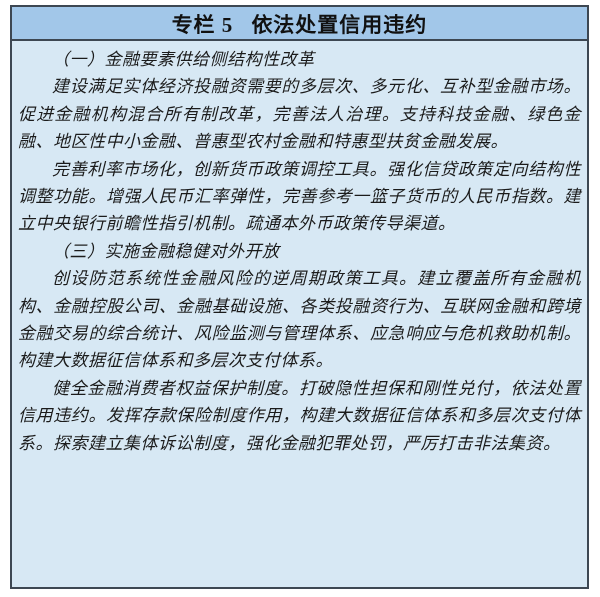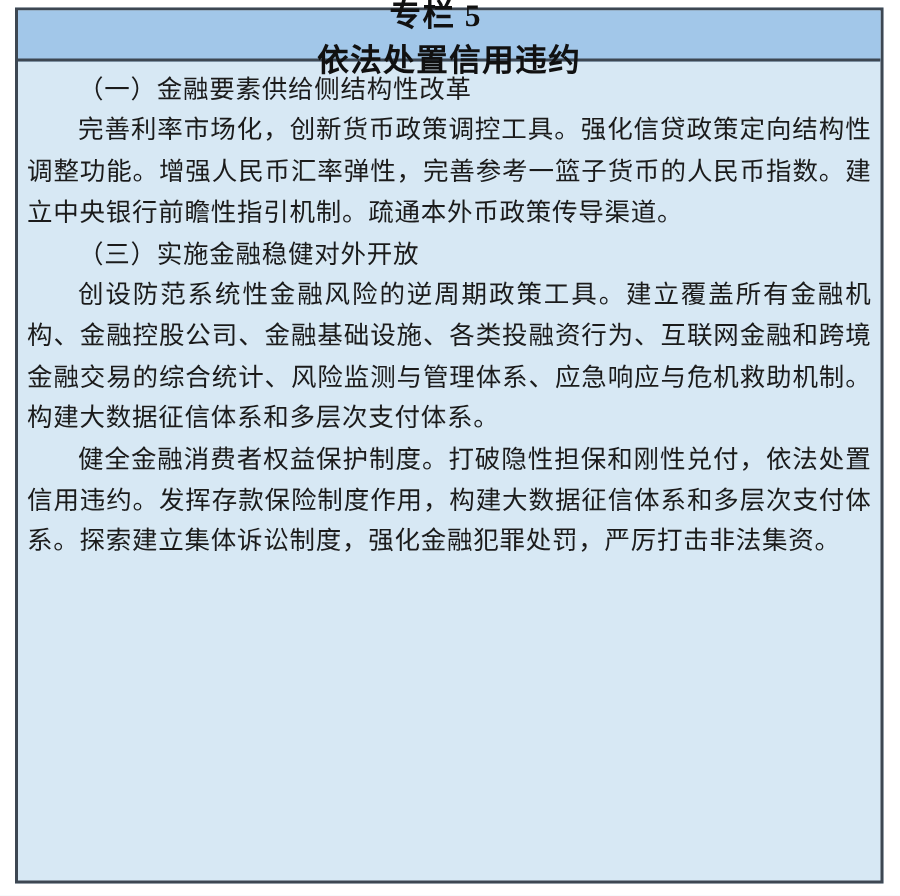--- a/index.html
+++ b/index.html
@@ -31,55 +31,56 @@
     height: 32px;
     background: #a2c7e9;
     border-bottom: 2px solid #3d4752;
     display: flex;
     align-items: center;
     justify-content: center;
     font-weight: bold;
     font-size: 21px;
     color: #111111;
     letter-spacing: 1px;
-    flex-direction: column;
   }
   .panel-header .hdr-label {
     margin-right: 18px;
   }
   .panel-body {
     padding: 5px 6px 2px 6px;
     color: #1b1b1b;
     font-size: 17px;
     line-height: 27.4px;
   }
   .panel-body p {
     margin: 0;
     text-indent: 2em;
     text-align: justify;
     text-justify: inter-character;
     letter-spacing: 0.5px;
+    font-style: italic;
   }
   .sec-heading {
     
   }
 </style>
 </head>
 <body>
 
 <div class="stage">
   <div class="panel">
 
     <div class="panel-header">
       <span class="hdr-label">专栏 5</span>
       <span class="hdr-title">依法处置信用违约</span>
     </div>
 
     <div class="panel-body">
       <p class="sec-heading">（一）金融要素供给侧结构性改革</p>
+      <p class="sec-body">建设满足实体经济投融资需要的多层次、多元化、互补型金融市场。促进金融机构混合所有制改革，完善法人治理。支持科技金融、绿色金融、地区性中小金融、普惠型农村金融和特惠型扶贫金融发展。</p>
 
       <p class="sec-body">完善利率市场化，创新货币政策调控工具。强化信贷政策定向结构性调整功能。增强人民币汇率弹性，完善参考一篮子货币的人民币指数。建立中央银行前瞻性指引机制。疏通本外币政策传导渠道。</p>
 
       <p class="sec-heading">（三）实施金融稳健对外开放</p>
 
       <p class="sec-body">创设防范系统性金融风险的逆周期政策工具。建立覆盖所有金融机构、金融控股公司、金融基础设施、各类投融资行为、互联网金融和跨境金融交易的综合统计、风险监测与管理体系、应急响应与危机救助机制。构建大数据征信体系和多层次支付体系。</p>
 
       <p class="sec-body">健全金融消费者权益保护制度。打破隐性担保和刚性兑付，依法处置信用违约。发挥存款保险制度作用，构建大数据征信体系和多层次支付体系。探索建立集体诉讼制度，强化金融犯罪处罚，严厉打击非法集资。</p>
     </div>
 

